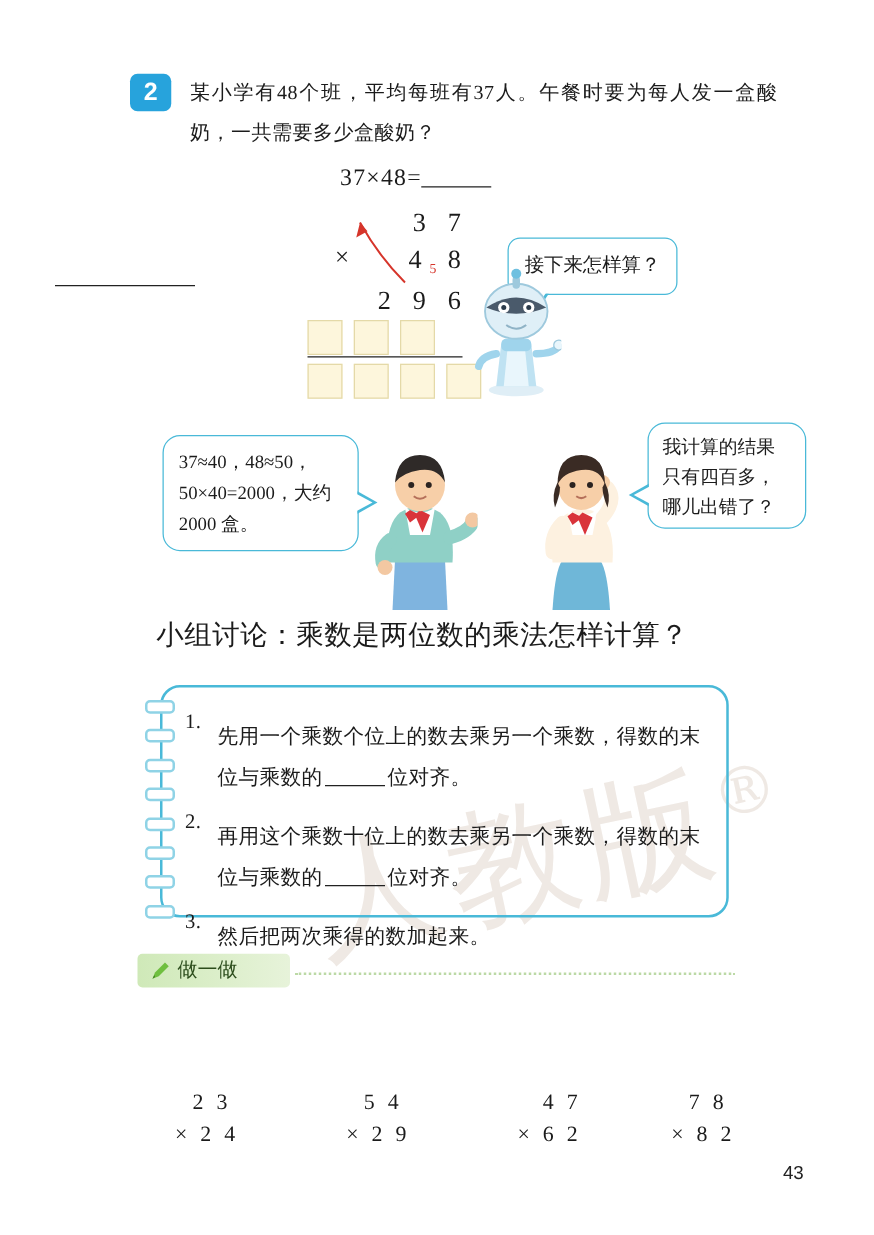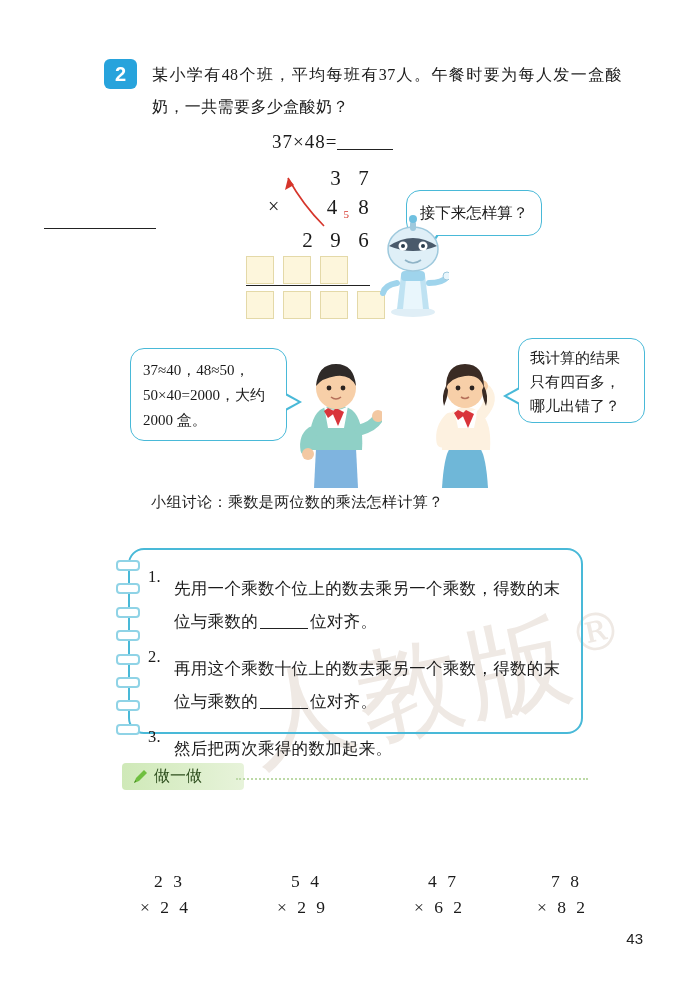--- a/index.html
+++ b/index.html
@@ -174,20 +174,21 @@
 
   #bubble-robot {
     left: 406px;
     top: 190px;
     width: 136px;
     height: 46px;
     display: flex;
     align-items: center;
     justify-content: center;
     padding: 0 9px;
+    border-radius: 10px;
   }
   #bubble-robot .tail {
     left: 12px;
     bottom: -15px;
     border-left: 10px solid transparent;
     border-right: 10px solid transparent;
     border-top: 15px solid #49b9d8;
   }
   #bubble-robot .tail-in {
     left: 14px;
@@ -264,23 +265,23 @@
     position: absolute;
     left: 420px;
     top: 358px;
     width: 90px;
     height: 130px;
   }
 
   
   .discuss {
     position: absolute;
-    left: 151px;
+    left: 125px;
     top: 493px;
-    font-size: 15px;
+    font-size: 22px;
     letter-spacing: 0.4px;
   }
 
   
   .notebook {
     position: absolute;
     left: 128px;
     top: 548px;
     width: 455px;
     height: 186px;
@@ -344,21 +345,20 @@
     width: 122px;
     height: 27px;
     background: linear-gradient(to right, #cfe9b8, #e7f3da);
     border-radius: 4px;
     display: flex;
     align-items: center;
     padding-left: 10px;
     box-sizing: border-box;
     font-size: 16px;
     color: #2c4d1c;
-    margin-left: 12px;
   }
   .dozuo .pen {
     width: 16px;
     height: 16px;
     margin-right: 6px;
     flex: none;
   }
   .dotline {
     position: absolute;
     left: 236px;
@@ -549,21 +549,21 @@
 
   <div class="ex" style="left:140px; top:828px;">
     <div style="padding-left:14px;">2 3</div>
     <div class="r2">× 2 4</div>
   </div>
   <div class="ex" style="left:277px; top:828px;">
     <div style="padding-left:14px;">5 4</div>
     <div class="r2">× 2 9</div>
   </div>
   <div class="ex" style="left:414px; top:828px;">
-    <div style="padding-left:14px;">4 7</div>
+    <div style="padding-left:14px;text-align:right;">4 7</div>
     <div class="r2">× 6 2</div>
   </div>
   <div class="ex" style="left:537px; top:828px;">
     <div style="padding-left:14px;">7 8</div>
     <div class="r2">× 8 2</div>
   </div>
 
   <div class="pagenum">43</div>
 
 </div>

